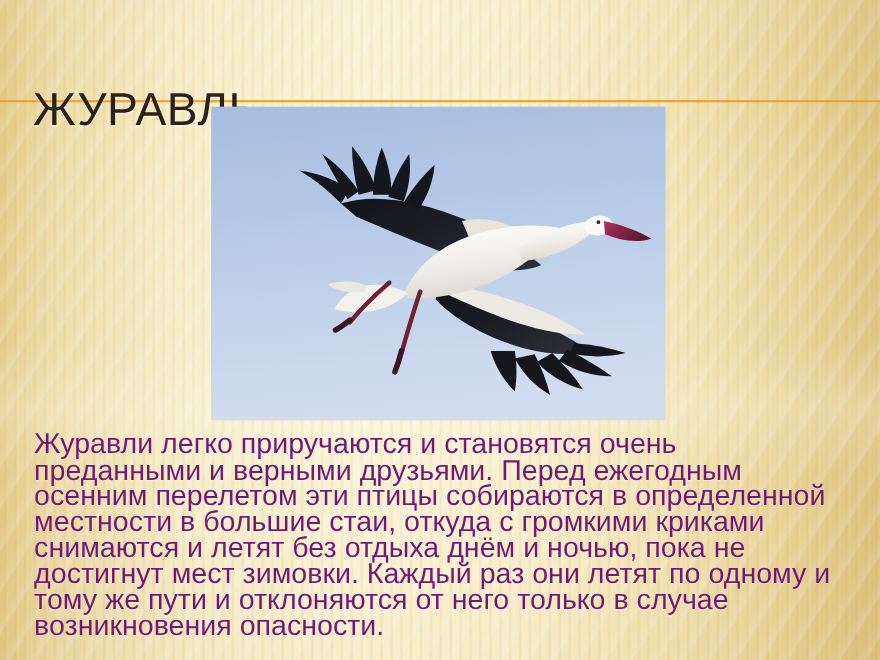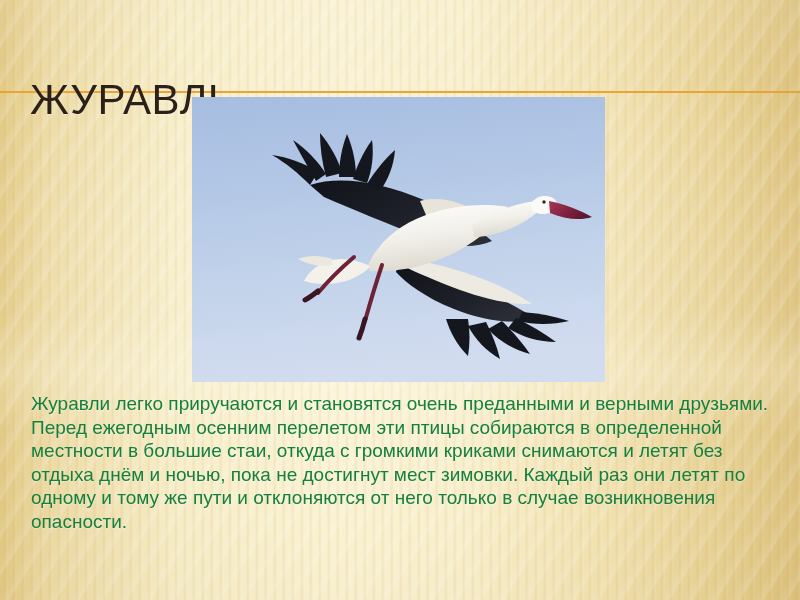--- a/index.html
+++ b/index.html
@@ -125,22 +125,22 @@
   }
   .photo svg { display: block; width: 100%; height: 100%; }
 
   
   .body-text {
     position: absolute;
     left: 31px;
     top: 392px;
     width: 742px;
     z-index: 5;
-    color: #15803d;
-    font-size: 19px;
+    color: #701a75;
+    font-size: 26px;
     line-height: 23.6px;
     text-shadow: 0 1px 0 rgba(255,255,255,0.30);
   }
   .body-text p { margin: 0; }
 </style>
 </head>
 <body>
 
 <div class="slide">
 

